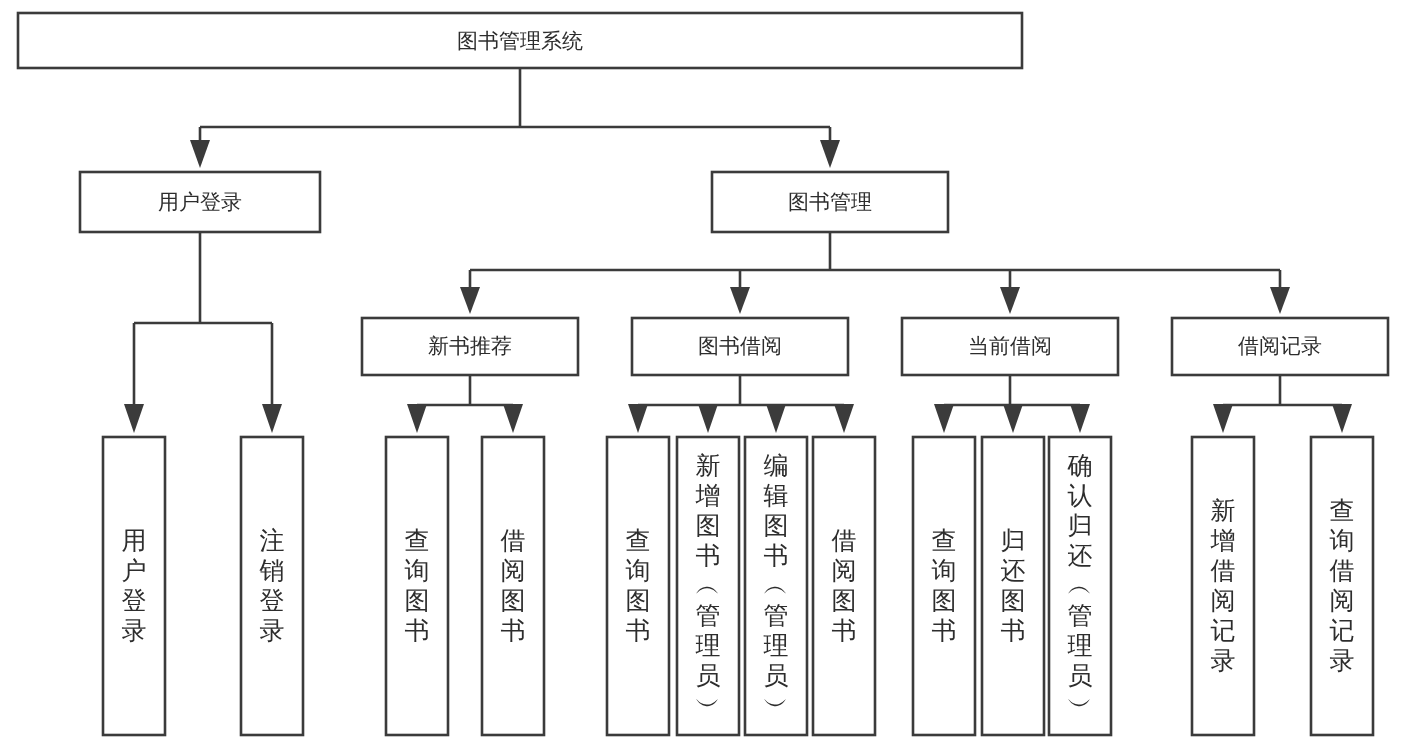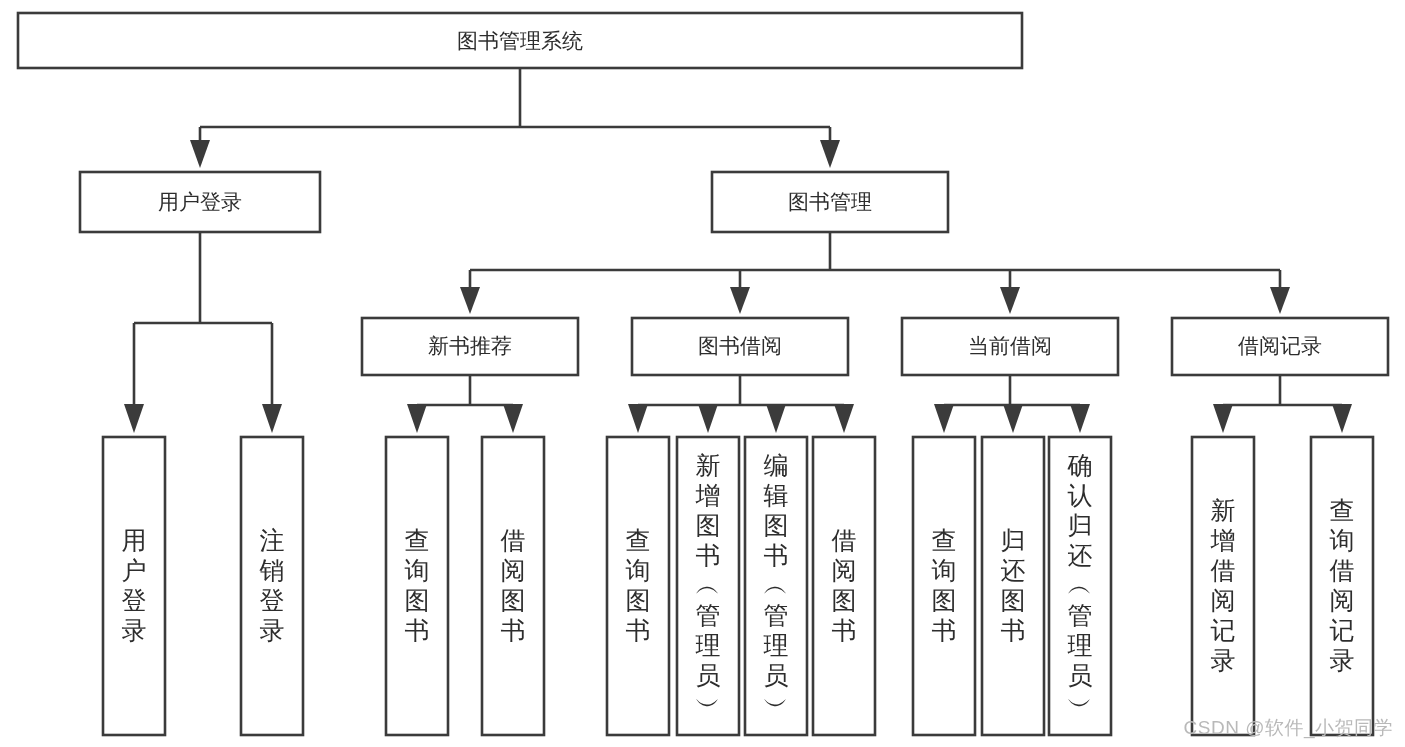--- a/index.html
+++ b/index.html
@@ -209,14 +209,13 @@
           <text class="node-label-v" x="1223" y="519.4"><tspan x="1223">新</tspan><tspan x="1223" dy="30">增</tspan><tspan x="1223" dy="30">借</tspan><tspan x="1223" dy="30">阅</tspan><tspan x="1223" dy="30">记</tspan><tspan x="1223" dy="30">录</tspan></text>
         </g>
         <g>
           <rect class="node-box" x="1311" y="437" width="62" height="298"></rect>
           <text class="node-label-v" x="1342" y="519.4"><tspan x="1342">查</tspan><tspan x="1342" dy="30">询</tspan><tspan x="1342" dy="30">借</tspan><tspan x="1342" dy="30">阅</tspan><tspan x="1342" dy="30">记</tspan><tspan x="1342" dy="30">录</tspan></text>
         </g>
       </g>
 
   </svg>
 
-  <div class="watermark">CSDN @软件_小贺同学</div>
 </div>
 
 </body></html>

